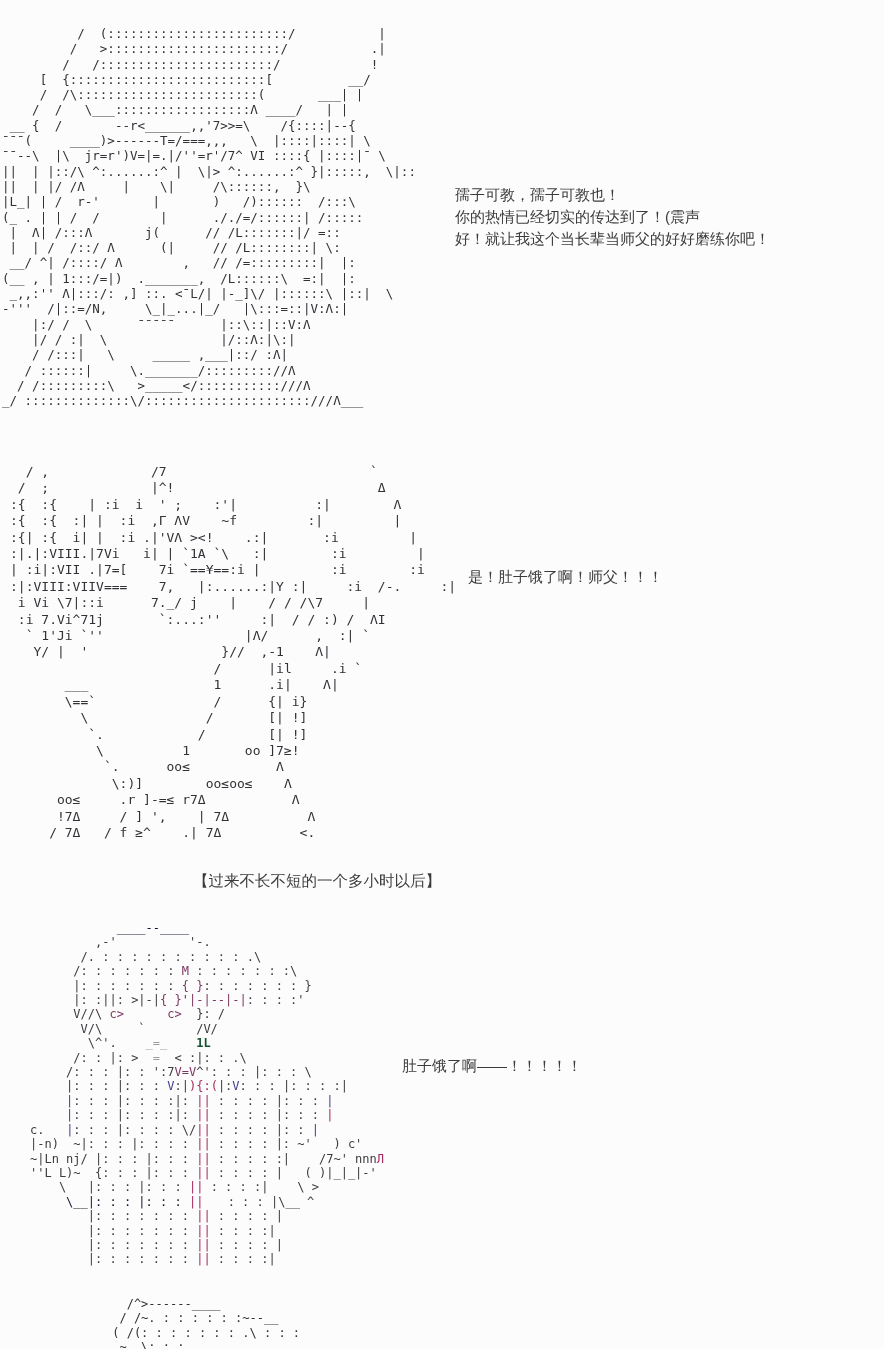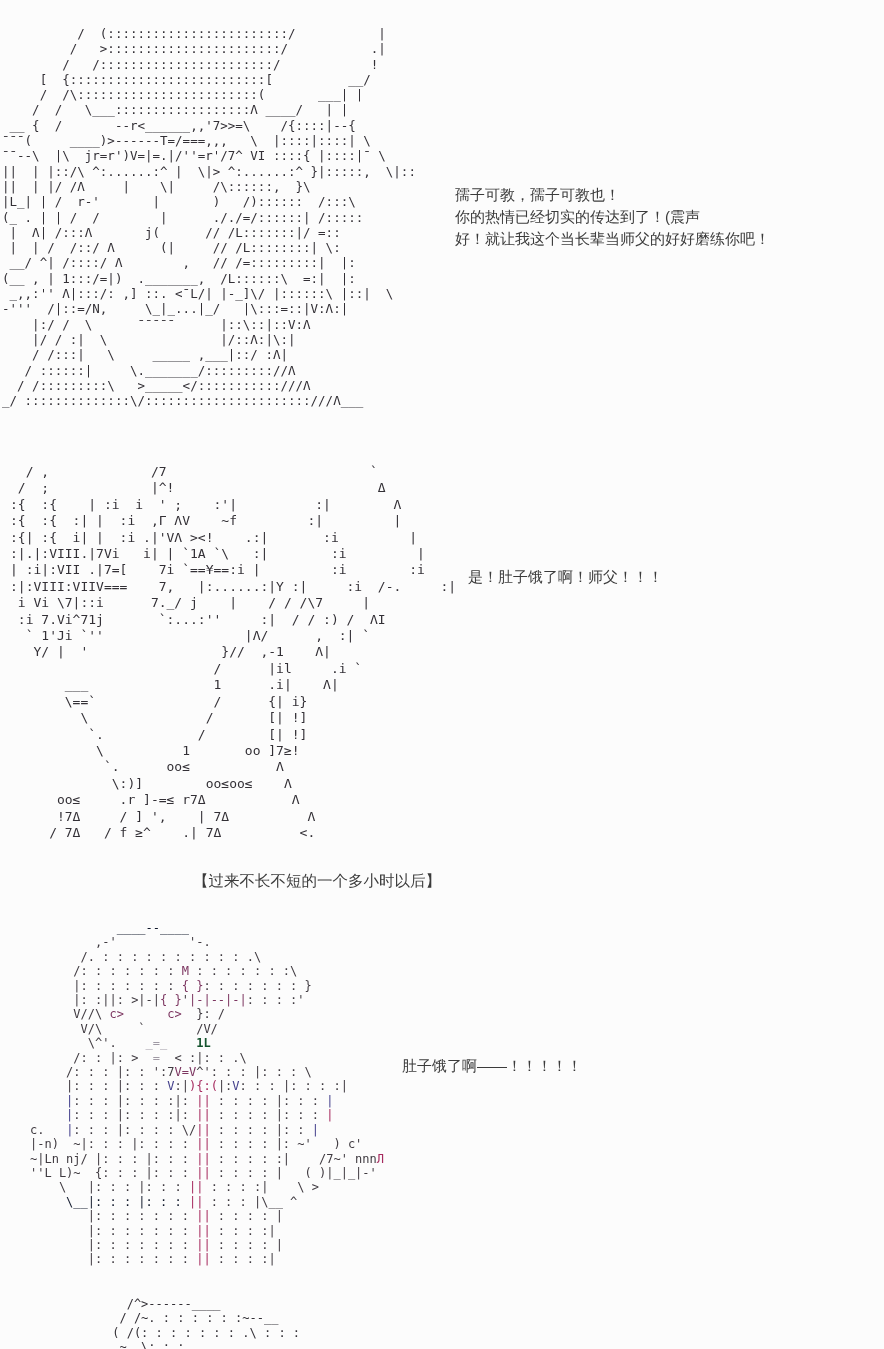--- a/index.html
+++ b/index.html
@@ -150,21 +150,21 @@
 <span style="color: rgb(63, 58, 64);">      /: : |: &gt;  </span><span style="color: rgb(160, 154, 165);">=</span><span style="color: rgb(63, 58, 64);">  &lt; :|: : .\</span>
 <span style="color: rgb(63, 58, 64);">     /: : : |: : ':7</span><span style="color: rgb(124, 53, 96); text-align: center;">V=V</span><span style="color: rgb(63, 58, 64);">^': : : |: : : \</span>
 <span style="color: rgb(63, 58, 64);">     |: : : |: : : </span><span style="color: rgb(68, 64, 140);">V</span><span style="color: rgb(63, 58, 64);">:|</span><span style="color: rgb(166, 42, 94);">){:(</span><span style="color: rgb(63, 58, 64);">|:</span><span style="color: rgb(68, 64, 140);">V</span><span style="color: rgb(63, 58, 64);">: : : |: : : :|</span>
 <span style="color: rgb(68, 64, 140);">     |</span><span style="color: rgb(63, 58, 64);">: : : |: : : :|: </span><span style="color: rgb(166, 42, 94);">||</span><span style="color: rgb(63, 58, 64);"> : : : : |: : : </span><span style="color: rgb(68, 64, 140);">|</span>
 <span style="color: rgb(68, 64, 140);">     |</span><span style="color: rgb(63, 58, 64);">: : : |: : : :|: </span><span style="color: rgb(166, 42, 94);">||</span><span style="color: rgb(63, 58, 64);"> : : : : |: : : </span><span style="color: rgb(166, 42, 94);">|</span>
 <span style="color: rgb(63, 58, 64);">c.   </span><span style="color: rgb(68, 64, 140);">|</span><span style="color: rgb(63, 58, 64);">: : : |: : : : \/</span><span style="color: rgb(166, 42, 94);">||</span><span style="color: rgb(63, 58, 64);"> : : : : |: : </span><span style="color: rgb(68, 64, 140);">|</span>
 <span style="color: rgb(63, 58, 64);">|-n)  ~|: : : |: : : : </span><span style="color: rgb(166, 42, 94);">||</span><span style="color: rgb(63, 58, 64);"> : : : : |: ~'   ) c'</span>
 <span style="color: rgb(63, 58, 64);">~|Ln nj/ |: : : |: : : </span><span style="color: rgb(166, 42, 94);">||</span><span style="color: rgb(63, 58, 64);"> : : : : :|    /7~' nnn</span><span style="color: rgb(166, 42, 94);">Л</span>
 <span style="color: rgb(63, 58, 64);">''L L)~  {: : : |: : : </span><span style="color: rgb(166, 42, 94);">||</span><span style="color: rgb(63, 58, 64);"> : : : : |   ( )|_|_|-'</span>
 <span style="color: rgb(63, 58, 64);">    \   |: : : |: : : </span><span style="color: rgb(166, 42, 94);">||</span><span style="color: rgb(63, 58, 64);"> : : : :|    \ &gt;</span>
-<span style="color: #0f172a;">     \__|: : : |: : : </span><span style="color: rgb(166, 42, 94);">||</span><span style="color: rgb(63, 58, 64);"> : : : |\__ ^</span>
+<span style="color: #0f172a;">     \__|: : : |: : : </span><span style="color: rgb(166, 42, 94);">||</span><span style="color: rgb(63, 58, 64); margin-left: 17px;"> : : : |\__ ^</span>
 <span style="color: rgb(63, 58, 64);">        |: : : : : : : </span><span style="color: rgb(166, 42, 94);">||</span><span style="color: rgb(63, 58, 64);"> : : : : |</span>
 <span style="color: rgb(63, 58, 64);">        |: : : : : : : </span><span style="color: rgb(166, 42, 94);">||</span><span style="color: rgb(63, 58, 64);"> : : : :|</span>
 <span style="color: rgb(63, 58, 64);">        |: : : : : : : </span><span style="color: rgb(166, 42, 94);">||</span><span style="color: rgb(63, 58, 64);"> : : : : |</span>
 <span style="color: rgb(63, 58, 64);">        |: : : : : : : </span><span style="color: rgb(166, 42, 94);">||</span><span style="color: rgb(63, 58, 64);"> : : : :|</span>
 </pre>
 
   <div class="dialogue dialogue-3">肚子饿了啊——！！！！！</div>
 
   <pre class="aa aa4">   /^&gt;------____
   / /~. : : : : : :~--__

